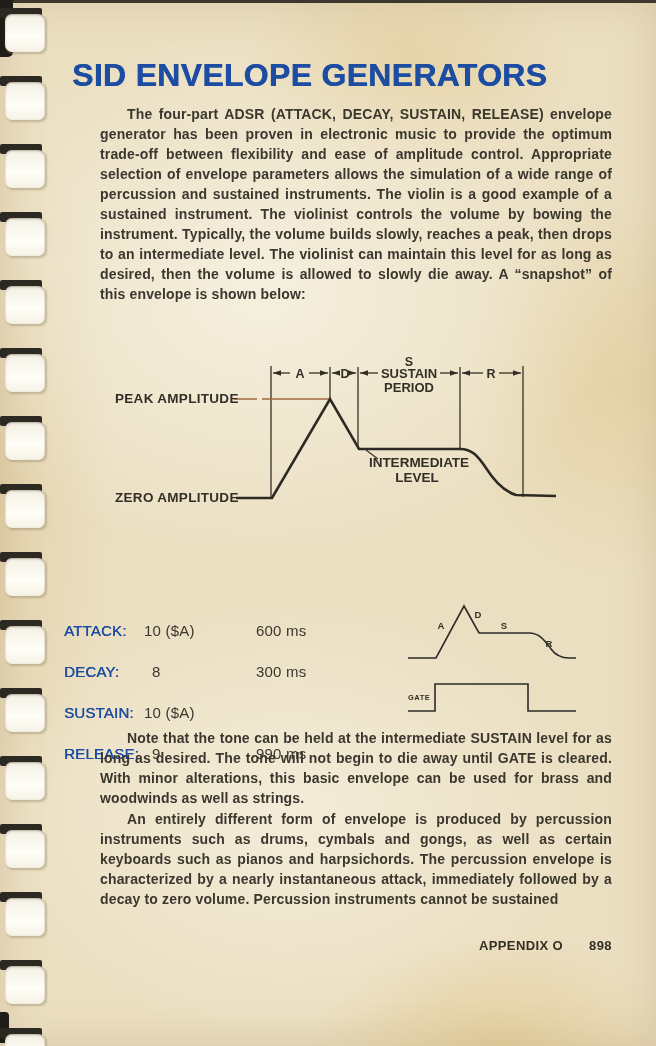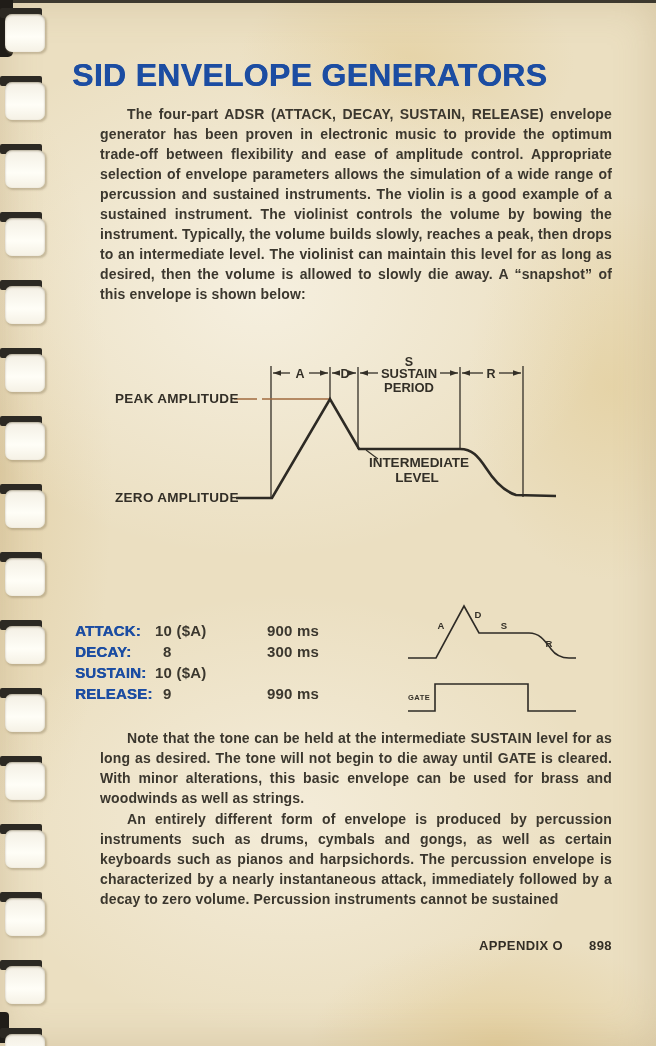--- a/index.html
+++ b/index.html
@@ -41,23 +41,23 @@
     color:#3b372e;text-align:justify;margin-left:36px;
   }
   .para p{margin:0;text-indent:27px;}
   .para p + p{margin-top:1px;}
   #para1{top:104px;}
   #para2{top:556px;}
   #para34{top:728px;}
   .fig{position:absolute;}
   svg text{font-family:"Liberation Sans",sans-serif;font-weight:700;fill:#332f27;}
   .rates{
-    position:absolute;left:75px;top:621px;
+    position:absolute;left:64px;top:621px;
     display:grid;grid-template-columns:80px 112px 95px;
-    row-gap:1px;font-size:15px;font-weight:700;line-height:20px;
+    row-gap:21px;font-size:15px;font-weight:400;line-height:20px;
     color:#3b372e;letter-spacing:.2px;
   }
   .rates .lbl{color:#1c4da2;text-shadow:.4px 0 0 #1c4da2;}
   .rates .pad{padding-left:8px;}
   .footer{
     position:absolute;top:938px;right:44px;
     display:flex;gap:26px;align-items:baseline;
     font-size:13px;font-weight:700;letter-spacing:.4px;color:#332e26;
   }
 </style>
@@ -135,21 +135,21 @@
     <text x="409" y="392" font-size="13" text-anchor="middle">PERIOD</text>
     <text x="491" y="377.5" font-size="12.5" text-anchor="middle">R</text>
     <text x="419" y="467" font-size="13.5" text-anchor="middle">INTERMEDIATE</text>
     <text x="417" y="482" font-size="13.5" text-anchor="middle">LEVEL</text>
   </svg>
 
 
   <div class="rates">
     <div class="lbl">ATTACK:</div>
     <div>10 ($A)</div>
-    <div>900 ms</div>
+    <div>600 ms</div>
     <div class="lbl">DECAY:</div>
     <div class="pad">8</div>
     <div>300 ms</div>
     <div class="lbl">SUSTAIN:</div>
     <div>10 ($A)</div>
     <div></div>
     <div class="lbl">RELEASE:</div>
     <div class="pad">9</div>
     <div>990 ms</div>
   </div>

